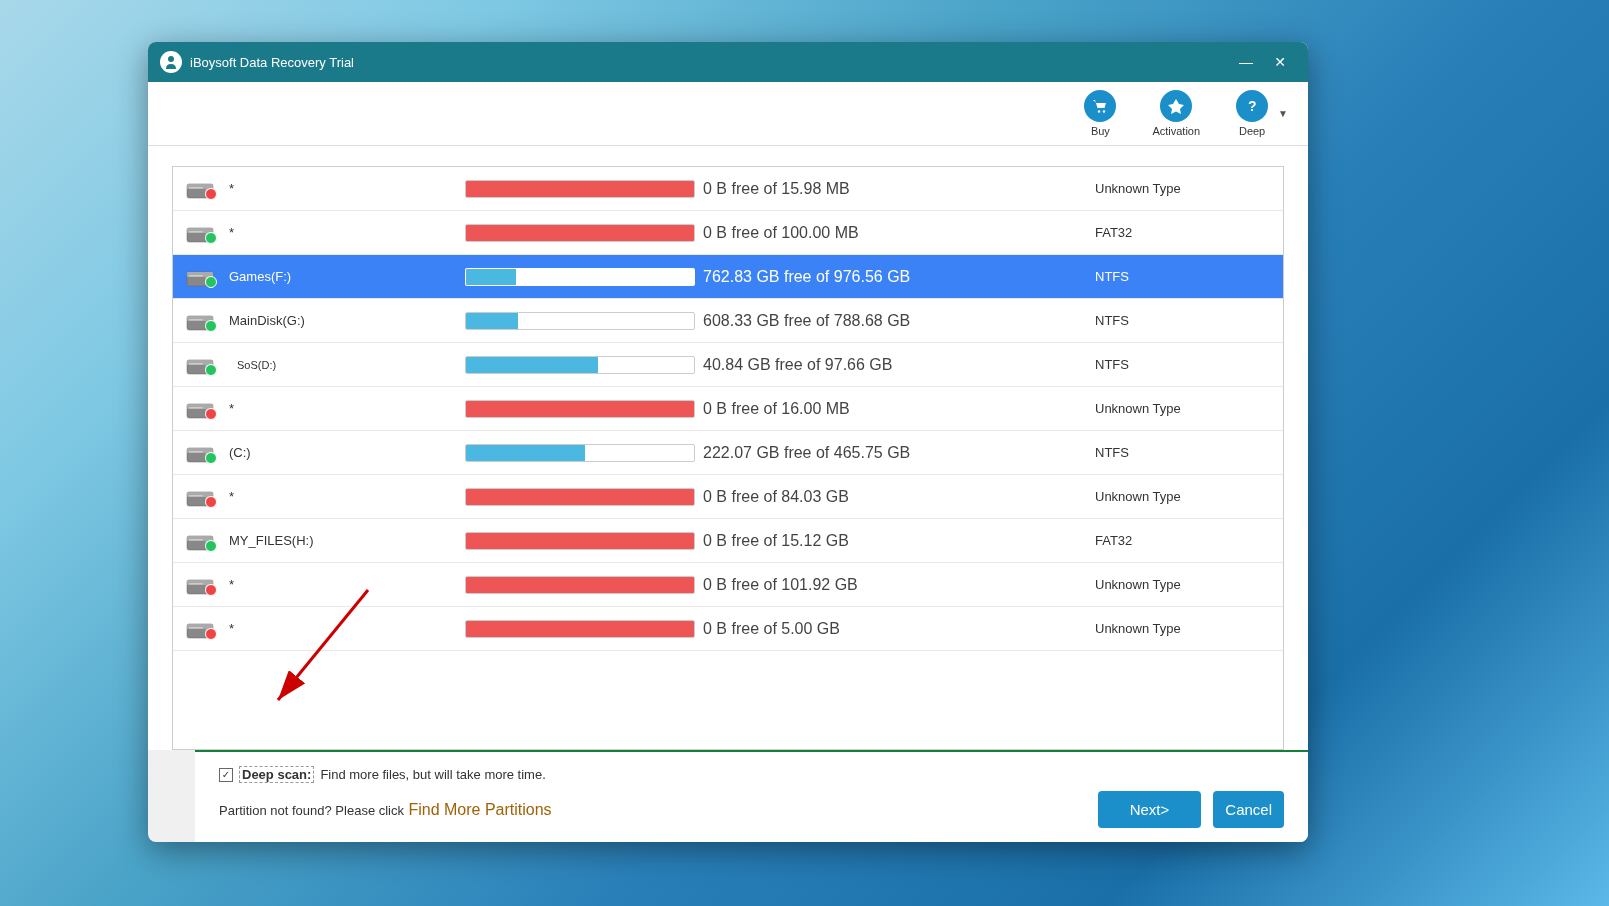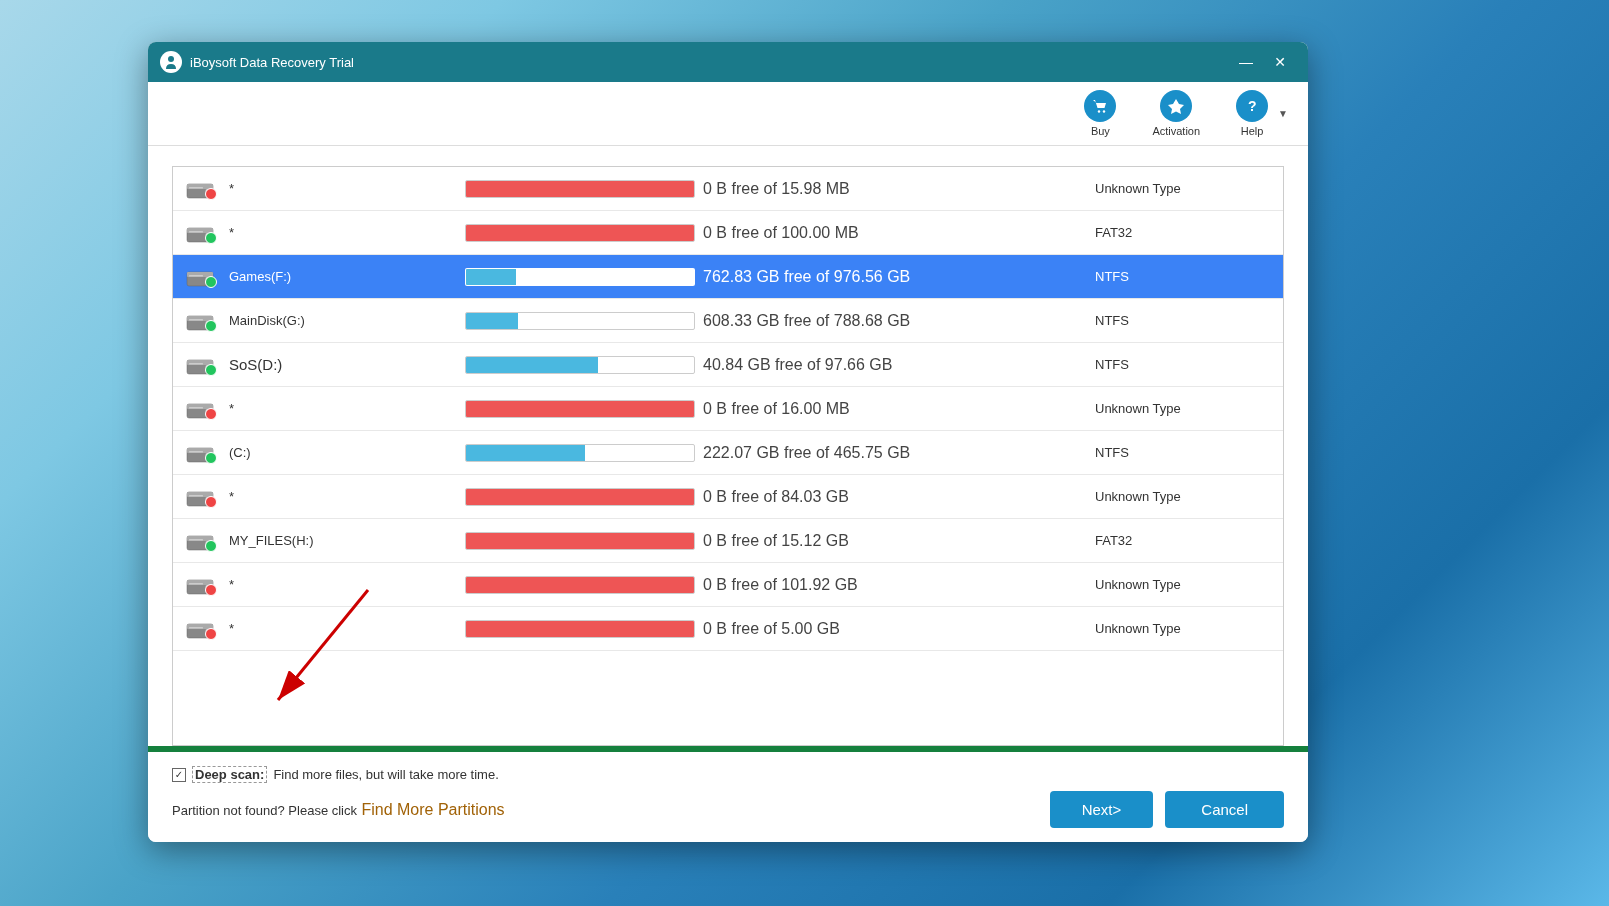--- a/index.html
+++ b/index.html
@@ -211,22 +211,23 @@
     .capacity-text {
       font-size: 16px;
       color: #444;
       white-space: nowrap;
     }
     .table-row.selected .capacity-text { color: white; }
 
     .footer {
       background: white;
       padding: 14px 24px;
-      border-top: 6px solid #15803d;
+      border-top: 2px solid #15803d;
       flex-shrink: 0;
+      margin-left: 47px;
     }
 
     .footer-top {
       display: flex;
       align-items: center;
       gap: 6px;
       margin-bottom: 8px;
     }
 
     .deep-scan-checkbox {
@@ -287,21 +288,21 @@
       font-size: 15px;
       border-radius: 4px;
       cursor: pointer;
       font-weight: 500;
     }
 
     .btn-cancel {
       background: #1a8fc9;
       color: white;
       border: none;
-      padding: 10px 36px;
+      padding: 10px 12px;
       font-size: 15px;
       border-radius: 4px;
       cursor: pointer;
       font-weight: 500;
     }
 
     
     .arrow-annotation {
       position: absolute;
       pointer-events: none;
@@ -356,21 +357,21 @@
       </div>
       <span class="toolbar-btn-label">Activation</span>
     </button>
     <div class="help-dropdown">
       <button class="toolbar-btn">
         <div class="toolbar-btn-icon">
           <svg width="18" height="18" viewBox="0 0 18 18" fill="white">
             <text x="5" y="14" font-size="14" font-weight="bold" fill="white">?</text>
           </svg>
         </div>
-        <span class="toolbar-btn-label">Help</span>
+        <span class="toolbar-btn-label">Deep</span>
       </button>
       <span class="help-caret">▼</span>
     </div>
   </div>
 
   <div class="content">
 
     <div class="table-container">
       <div class="table-body" id="table-body">
 
@@ -472,21 +473,21 @@
                 <div style="display: flex; align-items: flex-end; flex-shrink: 0;">
     <svg width="30" height="22" viewBox="0 0 30 22">
       <rect x="2" y="6" width="26" height="14" rx="2" ry="2" fill="#888" stroke="#666" stroke-width="0.5"></rect>
       <rect x="2" y="6" width="26" height="5" rx="1" ry="1" fill="#aaa"></rect>
       <circle cx="23" cy="13" r="2.5" fill="#ddd" stroke="#999" stroke-width="0.5"></circle>
       <rect x="4" y="9" width="14" height="1.5" rx="0.5" fill="#ccc"></rect>
     </svg>
   </div>
                 <div class="status-dot status-green" style="width: 12px; height: 12px; border-radius: 50%; flex-shrink: 0; margin-left: -10px; margin-bottom: 0px; align-self: flex-end; z-index: 2; position: relative;"></div>
               </div>
-              <span style="font-size: 15px; margin-left: 4px; color: rgb(51, 51, 51);">SoS(D:)</span>
+              <span style="font-size: 11px; margin-left: 12px; color: rgb(51, 51, 51);">SoS(D:)</span>
             </div>
             <div class="td">
               <div class="capacity-bar-wrap">
                 <div class="capacity-bar" style="width: 58%; background: rgb(74, 184, 224);"></div>
               </div>
               <span class="capacity-text">40.84 GB free of 97.66 GB</span>
             </div>
             <div class="td" style="font-size: 13px; color: rgb(51, 51, 51);">NTFS</div>
           </div>
           <div class="table-row">

